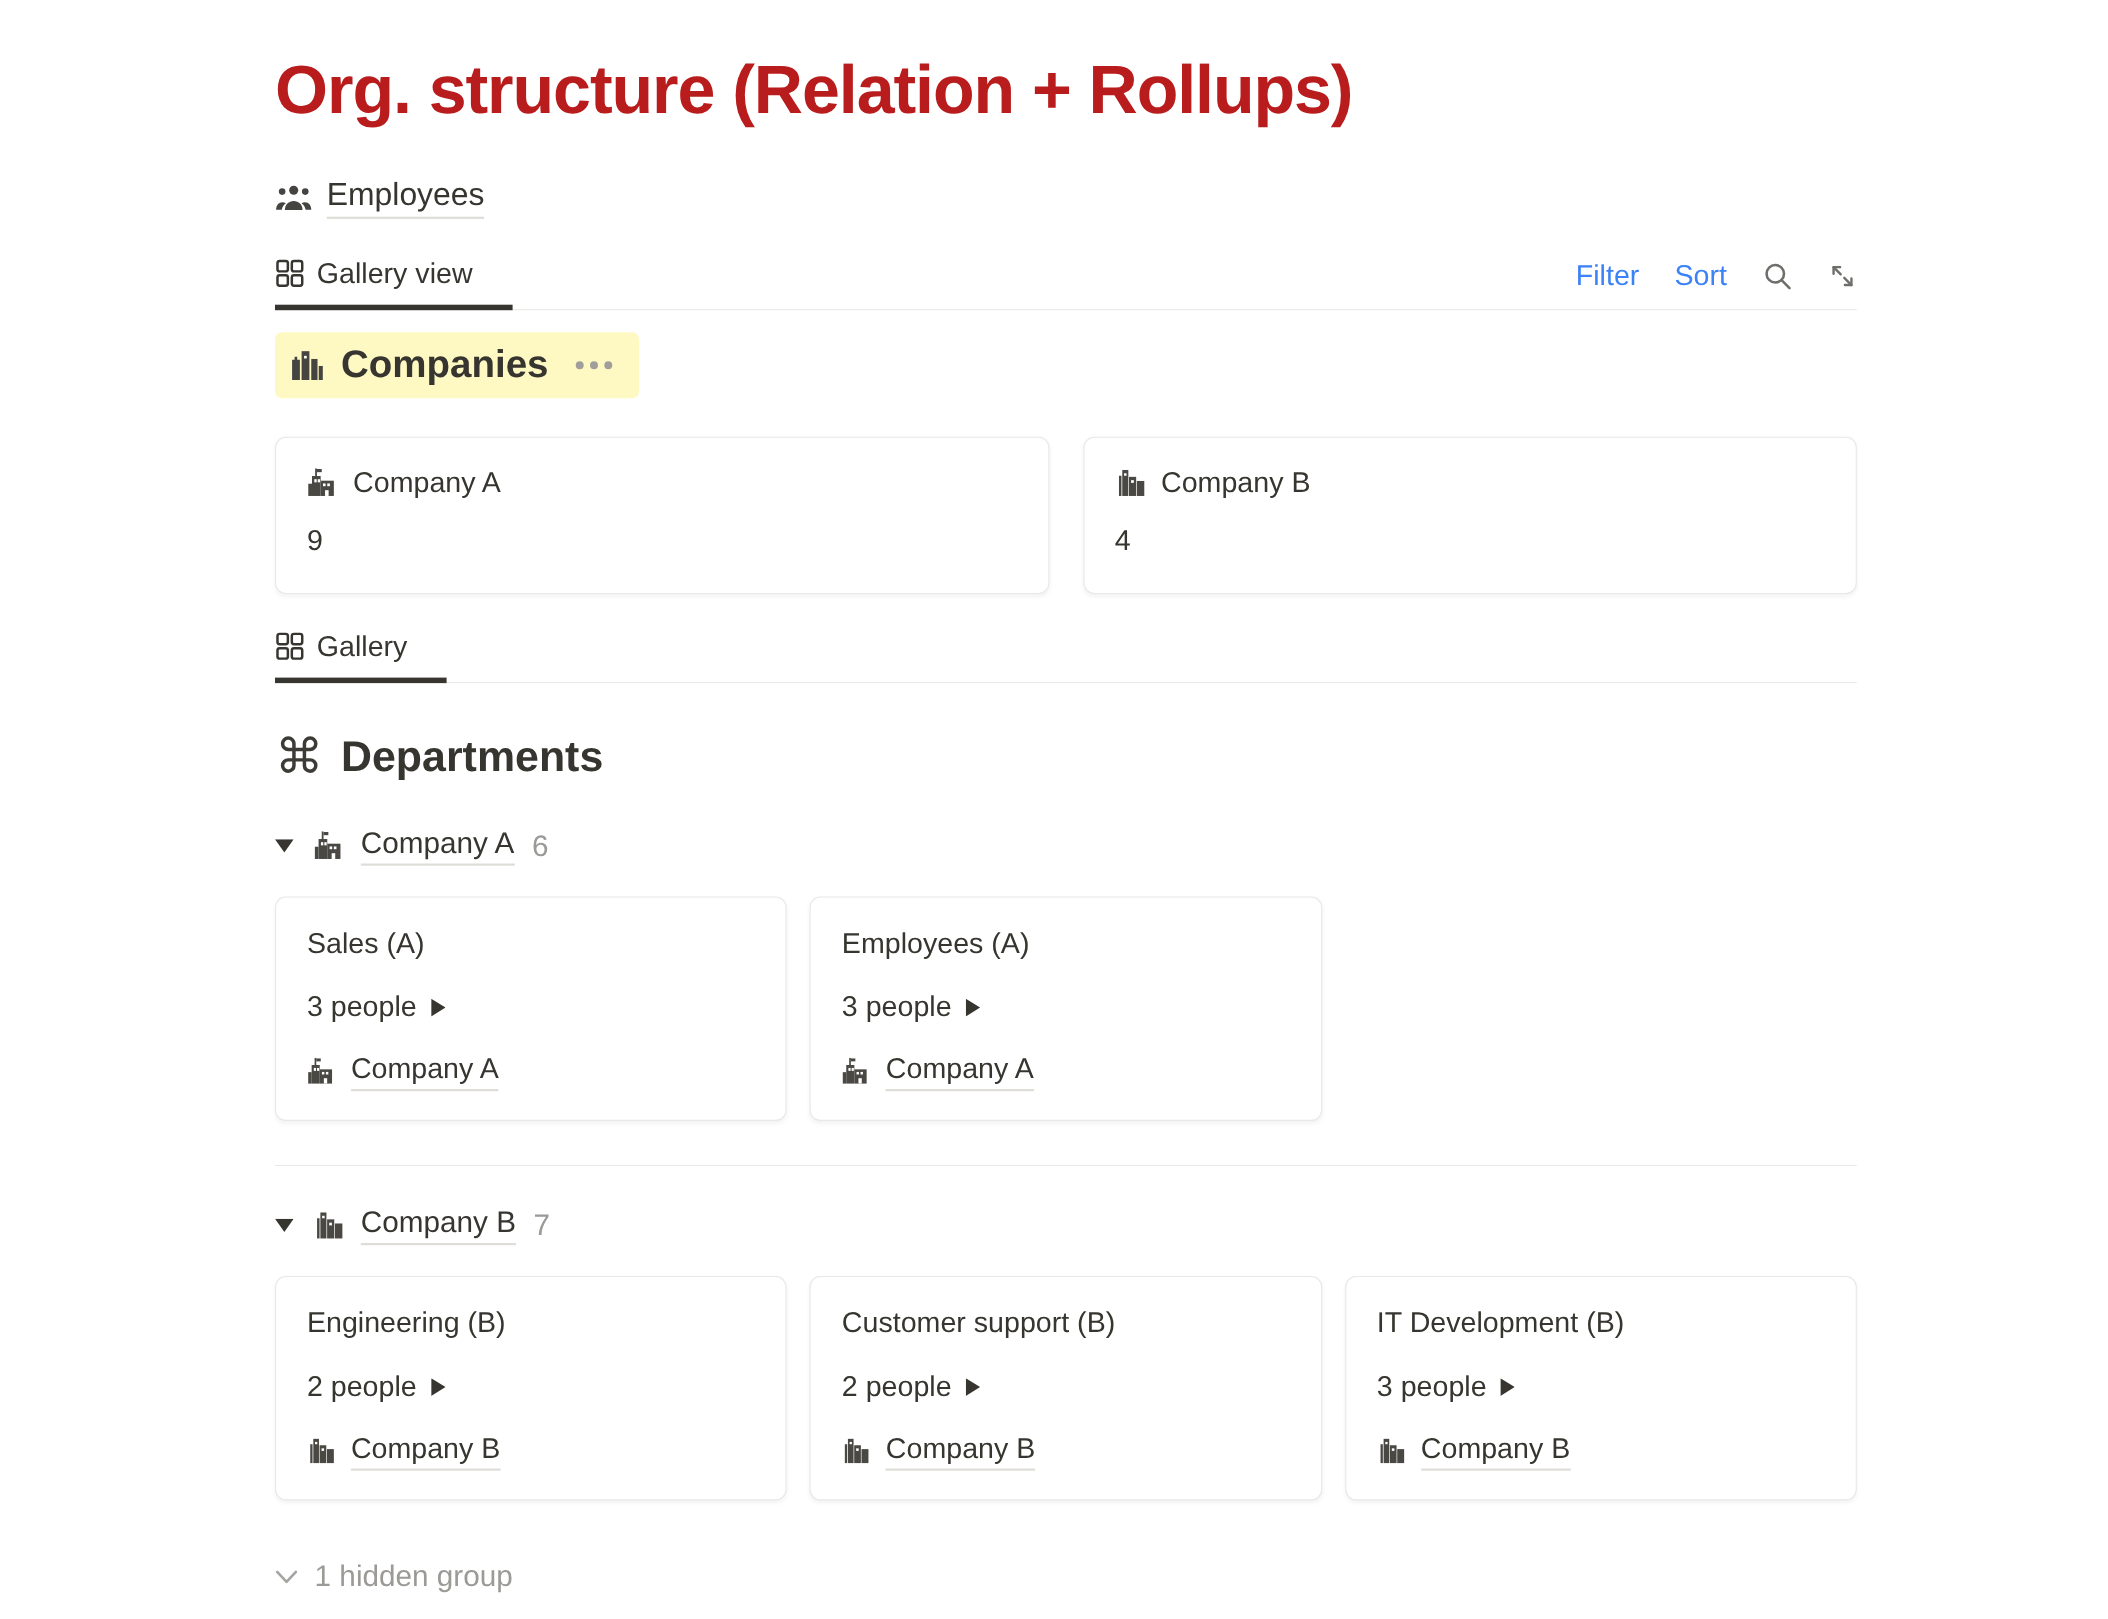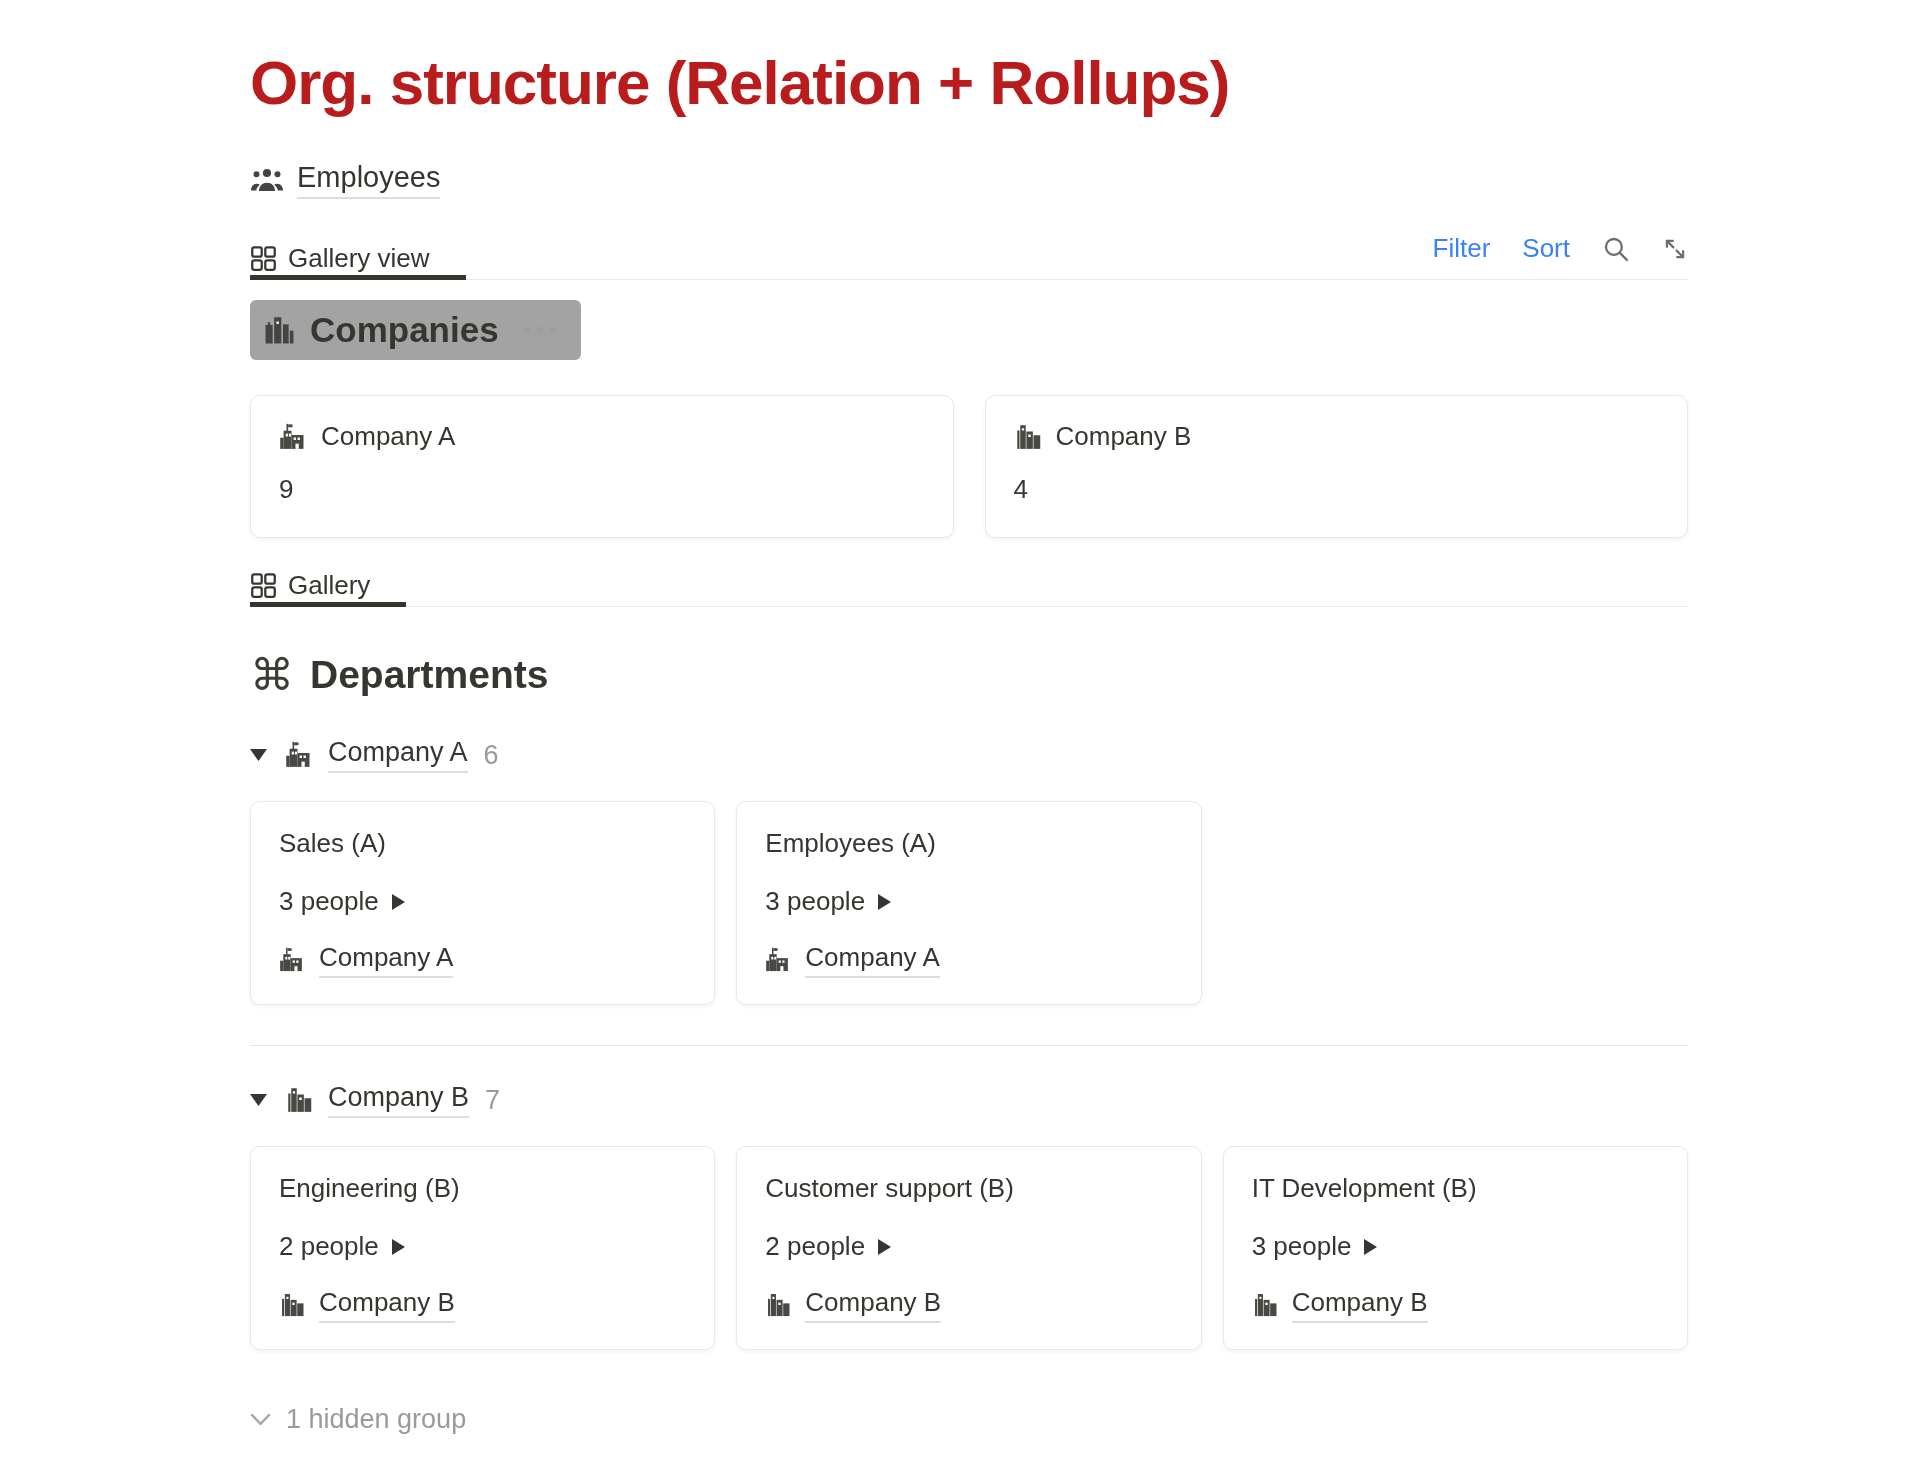--- a/index.html
+++ b/index.html
@@ -24,34 +24,34 @@
   
   .tab-row {
     margin-top:34px; position:relative;
     display:flex; align-items:flex-end; justify-content:space-between;
   }
   .row-divider { position:absolute; left:0; right:0; bottom:0; height:1px; background:#e9e9e7; }
   .view-tab {
     position:relative; z-index:1;
     display:inline-flex; align-items:center; gap:11px;
     font-size:26px; font-weight:500; color:#37352f;
-    padding:0 36px 1px 0; border-bottom:5px solid #37352f;
+    padding:0 36px 13px 0; border-bottom:5px solid #37352f;
     cursor:pointer;
   }
   .toolbar-right {
     display:flex; align-items:center; gap:32px;
     padding-bottom:16px; font-size:26px; color:#3b82f6;
   }
   .tool { cursor:pointer; }
   .tool-icon { display:inline-flex; cursor:pointer; }
 
   
   .section-pill {
     margin-top:20px; display:inline-flex; align-items:center; gap:14px;
-    background:#a3a3a3; border-radius:6px; padding:10px 20px 10px 12px;
+    background:#fef9c3; border-radius:6px; padding:10px 20px 10px 12px;
     cursor:pointer;
   }
   .section-pill .h2 { font-size:35px; font-weight:700; }
   .dots { display:inline-flex; margin-left:8px; cursor:pointer; }
 
   
   .cards-2 { margin-top:35px; display:grid; grid-template-columns:1fr 1fr; gap:31px; }
   .cards-3 { margin-top:28px; display:grid; grid-template-columns:repeat(3,1fr); gap:21px; }
   .card {
     background:#fff; border:1px solid #e8e8e6; border-radius:10px;

